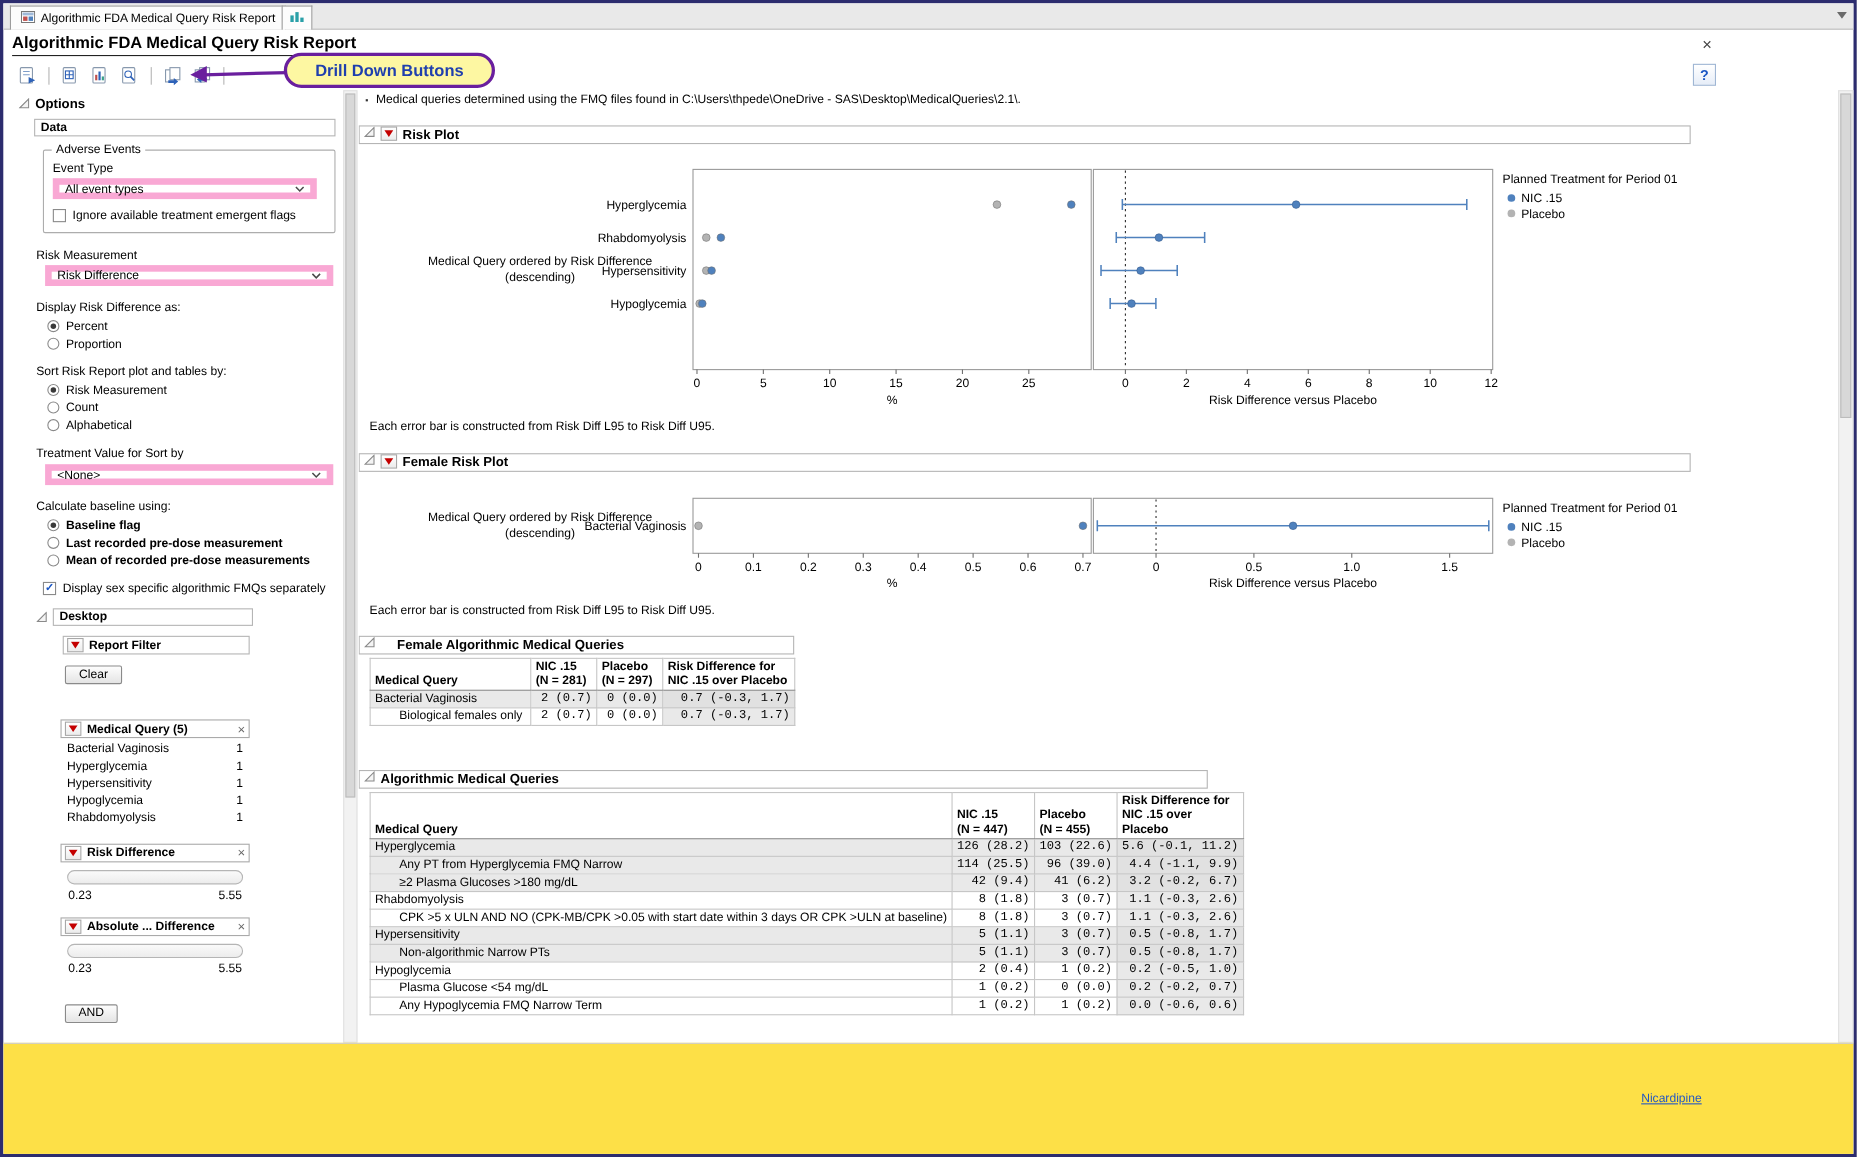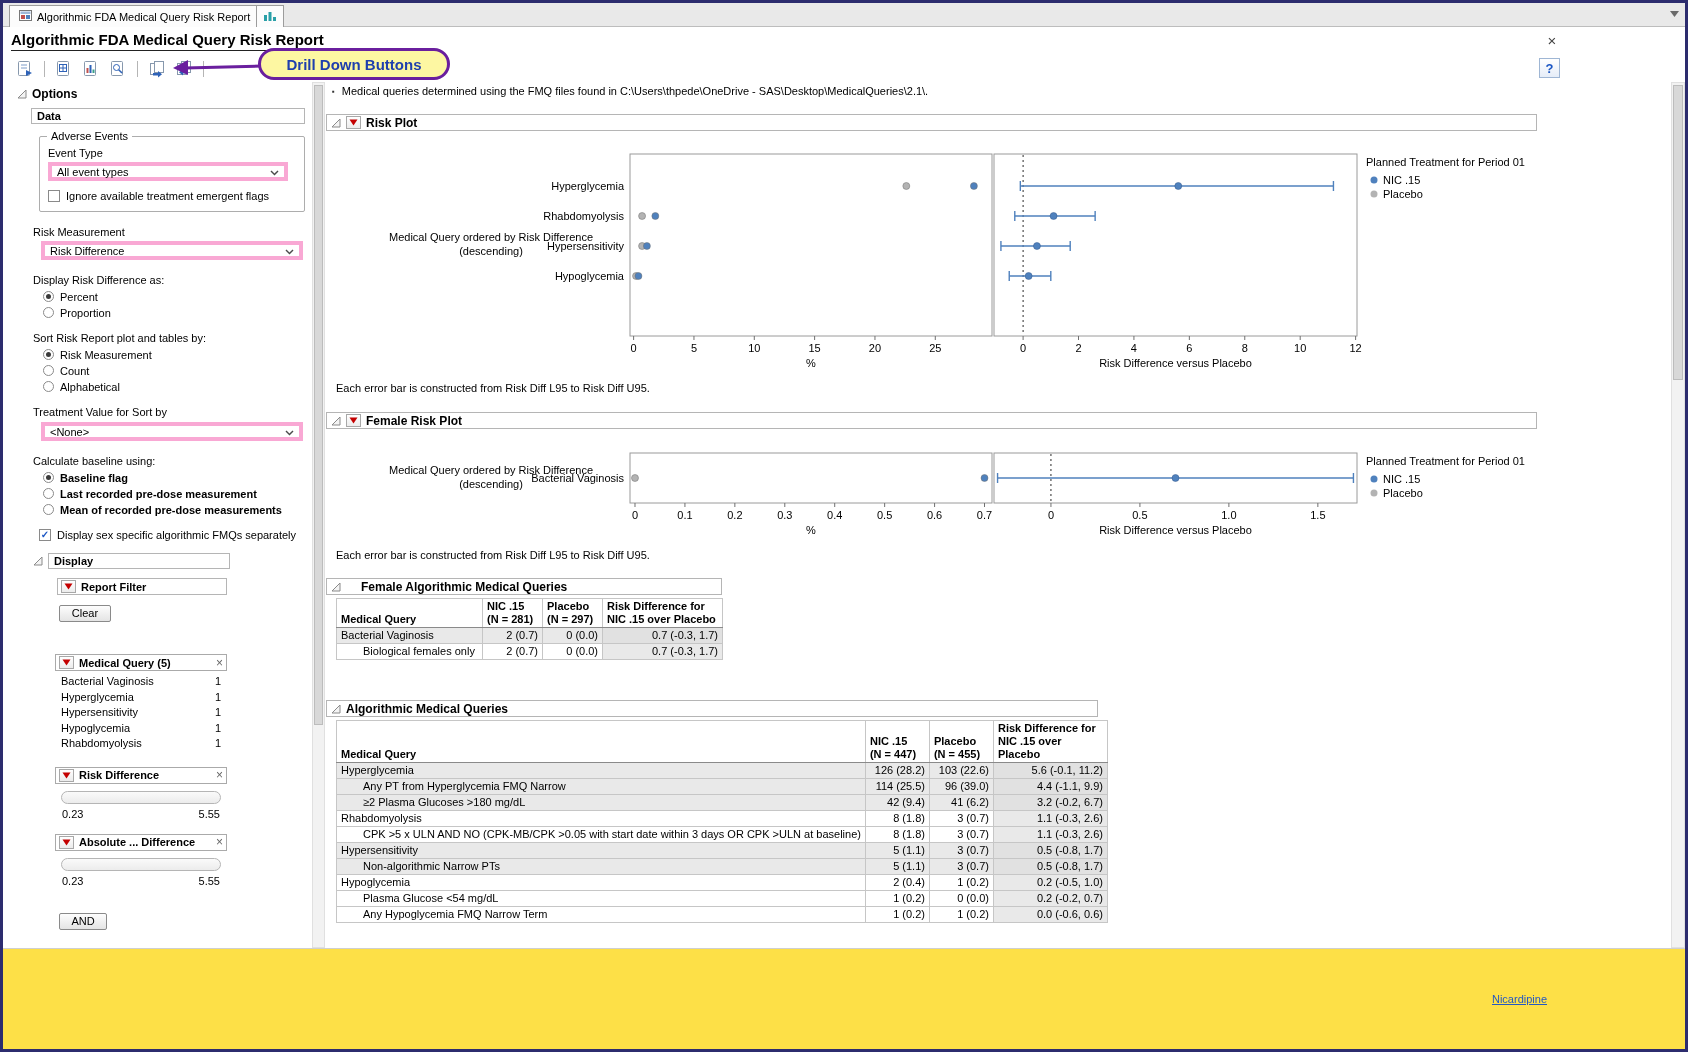--- a/index.html
+++ b/index.html
@@ -39,21 +39,21 @@
   .hrow { display:flex; align-items:center; gap:5px; }
   .h12 { font-weight:bold; font-size:12px; }
   .otri { display:inline-flex; flex:none; }
   .rtri { width:15px; height:13px; border:1px solid #a8a8a8; background:linear-gradient(#ffffff,#ececec);
           display:inline-flex; align-items:center; justify-content:center; flex:none; }
   .databox { margin:7px 0 0 22px; width:274px; border:1px solid #b5b5b5; padding:1px 5px; font-weight:bold; }
   .displaybox { width:182px; border:1px solid #b5b5b5; padding:1px 5px; font-weight:bold; }
   .groupbox { position:relative; margin:12px 0 0 30px; width:266px; border:1px solid #adadad; border-radius:2px;
               padding:10px 8px 9px 8px; }
   .groupbox .legend { position:absolute; top:-7px; left:7px; background:#fff; padding:0 4px; }
-  .dd { height:19px; border:4px solid #f9a8d4; background:#fff; display:flex; align-items:center;
+  .dd { height:19px; border:6px solid #f9a8d4; background:#fff; display:flex; align-items:center;
         justify-content:space-between; padding:0 5px; }
   .lab { font-size:11px; }
   .checkrow { display:flex; align-items:center; gap:6px; }
   .cb { width:12px; height:12px; border:1px solid #8a8a8a; background:#fff; flex:none; display:flex;
         align-items:center; justify-content:center; font-size:10px; font-weight:bold; color:#1a56c4; line-height:10px; }
   .radiorow { display:flex; align-items:center; gap:6px; height:15px; margin-top:1px; }
   .radio { width:11px; height:11px; border:1px solid #8a8a8a; border-radius:50%; background:#fff; position:relative; flex:none; }
   .radio.sel::after { content:""; position:absolute; inset:2px; border-radius:50%; background:#3a3a3a; }
   .rf-row { margin:9px 0 0 48px; width:170px; border:1px solid #b5b5b5; height:17px; display:flex; align-items:center;
             gap:5px; padding:0 3px; font-weight:bold; }
@@ -65,32 +65,32 @@
   .fx { margin-left:auto; color:#666; font-weight:normal; font-size:12px; }
   .filterlist { padding:4px 2px 2px 2px; }
   .fitem { display:flex; justify-content:space-between; height:15.5px; padding:0 4px; }
   .range { padding:7px 6px 2px 6px; }
   .track { height:13px; border:1px solid #b5b5b5; border-radius:7px; background:linear-gradient(#fafafa,#ececec); }
   .rlabels { display:flex; justify-content:space-between; margin-top:4px; padding:0 1px; }
   
   .main { position:absolute; left:323px; top:79px; width:1349px; height:866px; background:#fff; overflow:hidden; }
   .note { position:absolute; left:6px; top:3px; display:flex; gap:7px; align-items:center; }
   .bullet { font-size:8px; color:#333; }
-  .outline { position:absolute; left:0; height:17px; border:1px solid #b5b5b5; display:flex; align-items:center;
+  .outline { position:absolute; left:0; height:17px; border:1px solid #b5b5b5; display:flex; 
              gap:5px; padding:0 4px; background:#fff; }
   .otitle { font-weight:bold; font-size:12px; }
   .footnote { position:absolute; left:10px; }
   .chart { position:absolute; left:0; }
   svg text { font-family:"Liberation Sans", sans-serif; }
   .jmp-table { position:absolute; left:10px; border-collapse:collapse; table-layout:fixed; background:#fff; font-size:11px; }
   .jmp-table { border:1px solid #8a8a8a; }
   .jmp-table th, .jmp-table td { border:1px solid #c6c6c6; padding:1px 4px; line-height:13px; }
   .jmp-table th { font-weight:bold; text-align:left; vertical-align:bottom; background:#fff; border-bottom:1px solid #8a8a8a; }
   .jmp-table th div { line-height:13px; }
-  .jmp-table td.num { text-align:right; white-space:nowrap; }
+  .jmp-table td.num { text-align:right; white-space:nowrap;font-family:Liberation Mono, monospace; }
   .jmp-table td.lbl { white-space:nowrap; overflow:hidden; }
   .jmp-table td.lbl.ind { padding-left:26px; }
   .jmp-table tr.shaded td { background:#e9e9e9; }
   .jmp-table td.rdcol { background:#e9e9e9; }
   .jmp-table tr.shaded td.rdcol { background:#e1e1e1; }
 </style>
 </head>
 <body>
 
 <div class="app">
@@ -270,21 +270,21 @@
       <span class="cb checked">✓</span>
       <span>Display sex specific algorithmic FMQs separately</span>
     </div>
 
     <div class="hrow" style="margin:12px 0 0 24px;">
       <span class="otri">
           <svg width="10" height="10">
             <polygon points="1,9 9,9 9,1" fill="#f4f4f4" stroke="#8a8a8a"></polygon>
           </svg>
         </span>
-      <div class="displaybox">Display</div>
+      <div class="displaybox">Desktop</div>
     </div>
 
     <div class="rf-row">
       <span class="rtri">
           <svg width="9" height="7">
             <polygon points="0.5,0.5 8.5,0.5 4.5,6.5" fill="#c40000"></polygon>
           </svg>
         </span>
       <span>Report Filter</span>
     </div>

